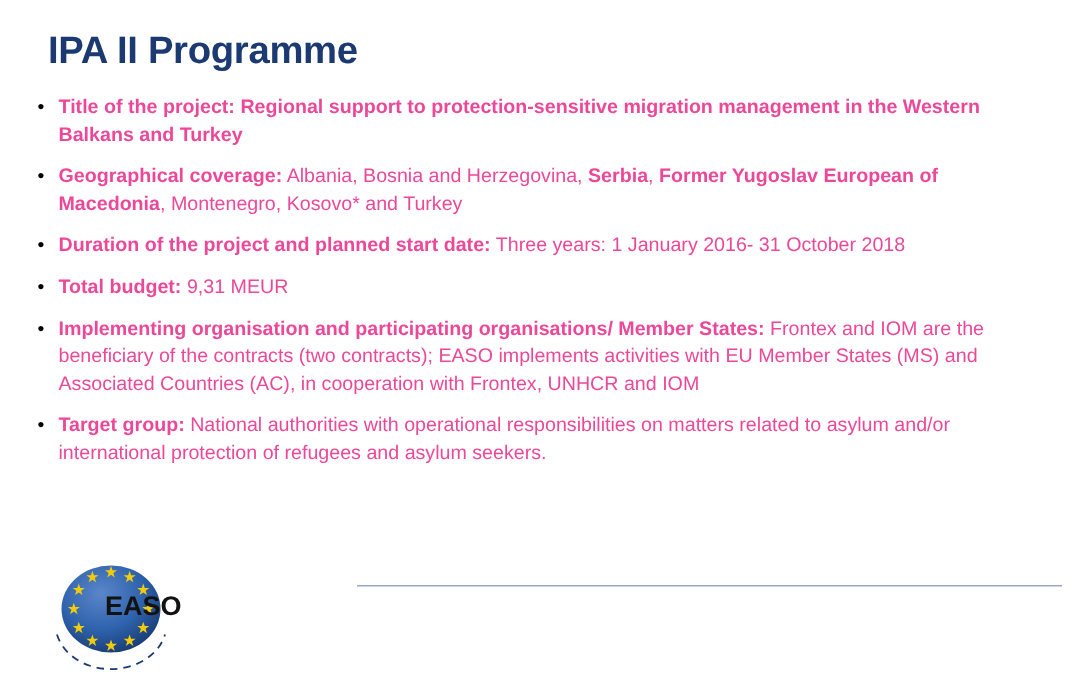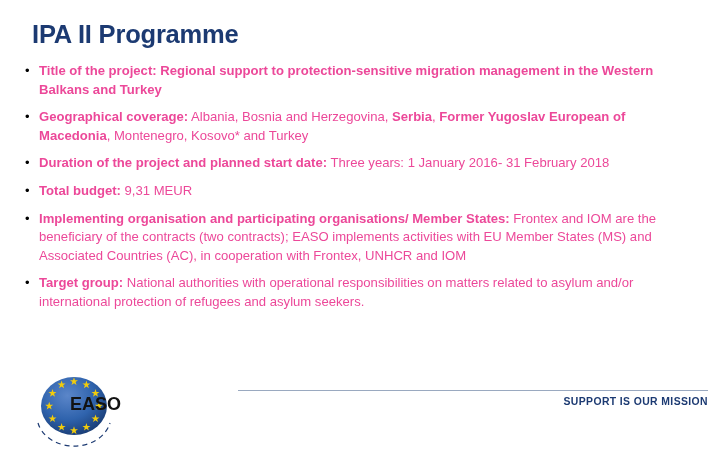--- a/index.html
+++ b/index.html
@@ -130,21 +130,21 @@
       <span class="bullet-text"><b><span>Title of the project:</span> <span>Regional support to protection-sensitive migration management in the Western Balkans and Turkey</span></b></span>
     </div>
 
     <div class="bullet-row">
       <span class="bullet-mark">•</span>
       <span class="bullet-text"><b>Geographical coverage:</b><span><span> Albania, Bosnia and Herzegovina, </span><b>Serbia</b><span>, </span><b>Former Yugoslav European of Macedonia</b><span>, Montenegro, Kosovo* and Turkey</span></span></span>
     </div>
 
     <div class="bullet-row">
       <span class="bullet-mark">•</span>
-      <span class="bullet-text"><b>Duration of the project and planned start date:</b><span>  Three years: 1 January 2016- 31 February 2018</span></span>
+      <span class="bullet-text"><b>Duration of the project and planned start date:</b><span>  Three years: 1 January 2016- 31 October 2018</span></span>
     </div>
 
     <div class="bullet-row">
       <span class="bullet-mark">•</span>
       <span class="bullet-text"><b>Total budget:</b><span> 9,31 MEUR</span></span>
     </div>
 
     <div class="bullet-row">
       <span class="bullet-mark">•</span>
       <span class="bullet-text"><b>Implementing organisation and participating organisations/ Member States:</b><span> Frontex and IOM are the beneficiary of the contracts (two contracts); EASO implements activities with EU Member States (MS) and Associated Countries (AC), in cooperation with Frontex, UNHCR and IOM</span></span>
@@ -211,18 +211,17 @@
               <polygon points="0,-4.6 1.08,-1.42 4.37,-1.42 1.71,0.54 2.7,3.72 0,1.78 -2.7,3.72 -1.71,0.54 -4.37,-1.42 -1.08,-1.42"></polygon>
             </g>
         </g>
 
         <text x="42" y="34" font-family="Liberation Sans, sans-serif" font-size="18" font-weight="bold" fill="#121212">EASO</text>
       </svg>
     </div>
 
     <div class="footer-right">
       <div class="footer-rule"></div>
-      <div class="footer-line2">SUPPORT IS OUR MISSION</div>
     </div>
 
   </div>
 
 </div>
 
 </body></html>

